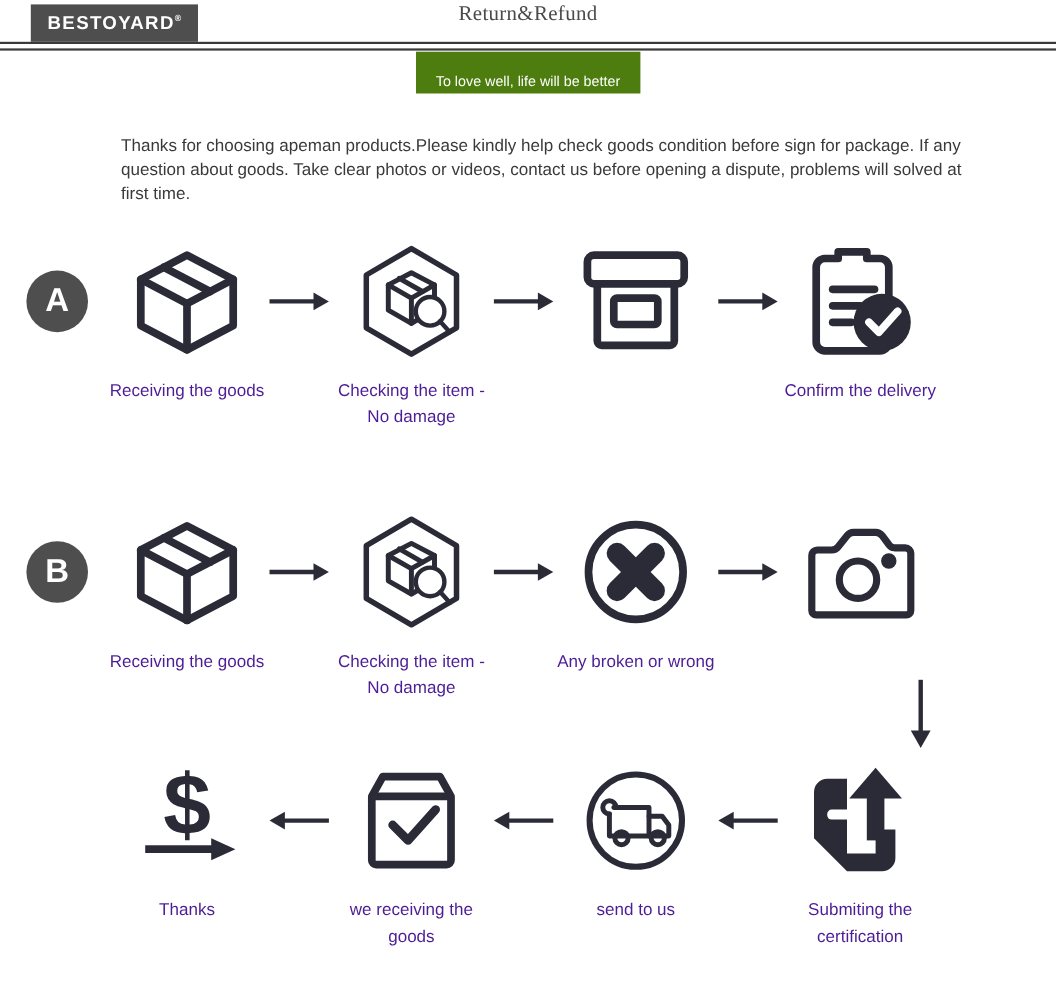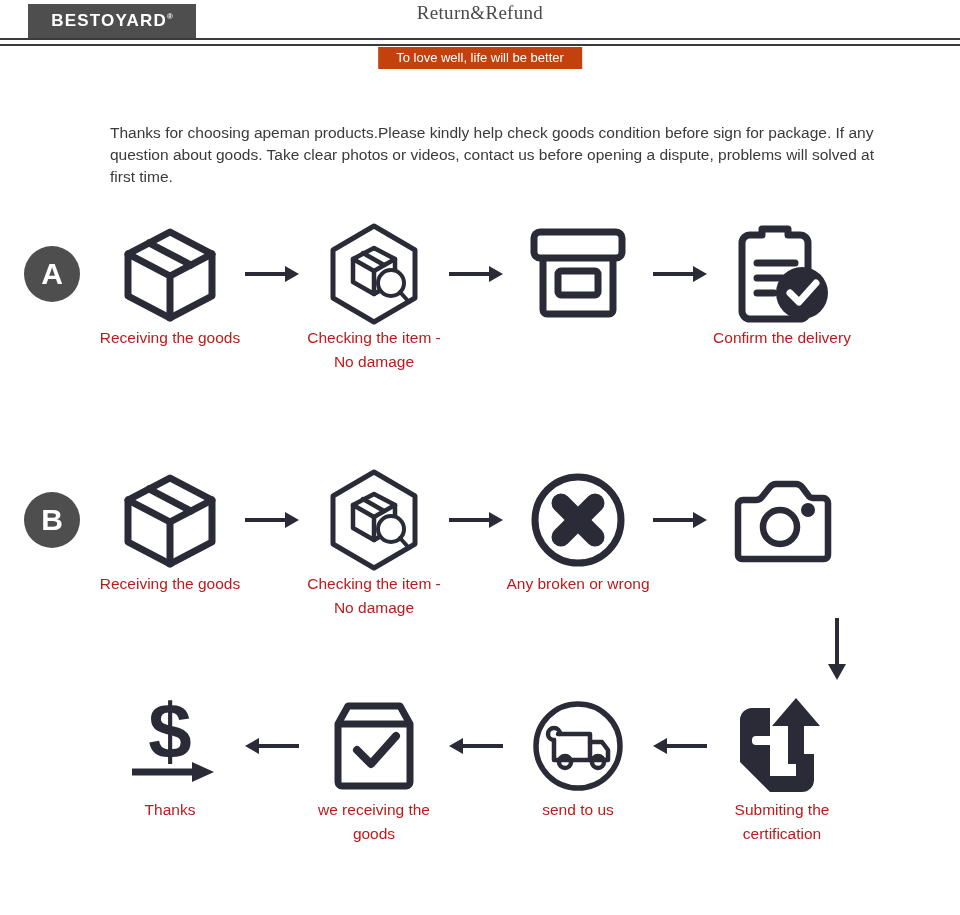--- a/index.html
+++ b/index.html
@@ -18,21 +18,21 @@
 
   
   .header {
     position: relative;
     height: 78px;
   }
   .logo-box {
     position: absolute;
     left: 28px;
     top: 4px;
-    width: 168px;
+    width: 152px;
     height: 34px;
     background: #4e4e4e;
     display: flex;
     align-items: center;
     justify-content: center;
   }
   .logo-text {
     color: #ffffff;
     font-family: "Liberation Sans", sans-serif;
     font-weight: bold;
@@ -72,24 +72,24 @@
     right: 0;
     top: 44px;
     height: 2px;
     background: #3a3a3a;
   }
   .tagline {
     position: absolute;
     left: 50%;
     transform: translateX(-50%);
     top: 47px;
-    background: #c2410c;
+    background: #4d7c0f;
     color: #ffffff;
     font-size: 13px;
-    padding: 3px 18px 4px 18px;
+    padding: 19px 18px 4px 18px;
     white-space: nowrap;
   }
 
   
   .intro {
     position: absolute;
     left: 110px;
     top: 122px;
     width: 790px;
     font-size: 15.5px;
@@ -140,22 +140,23 @@
     flex-direction: column;
     align-items: center;
   }
   .step-icon {
     height: 104px;
     display: flex;
     align-items: center;
     justify-content: center;
   }
   .step-label {
+    margin-top: 18px;
     text-align: center;
-    color: #b91c1c;
+    color: #4c1d95;
     font-size: 15.5px;
     line-height: 24px;
     width: 150px;
   }
 
   .arrow-slot {
     flex: 0 0 auto;
     width: 72px;
     height: 104px;
     display: flex;

